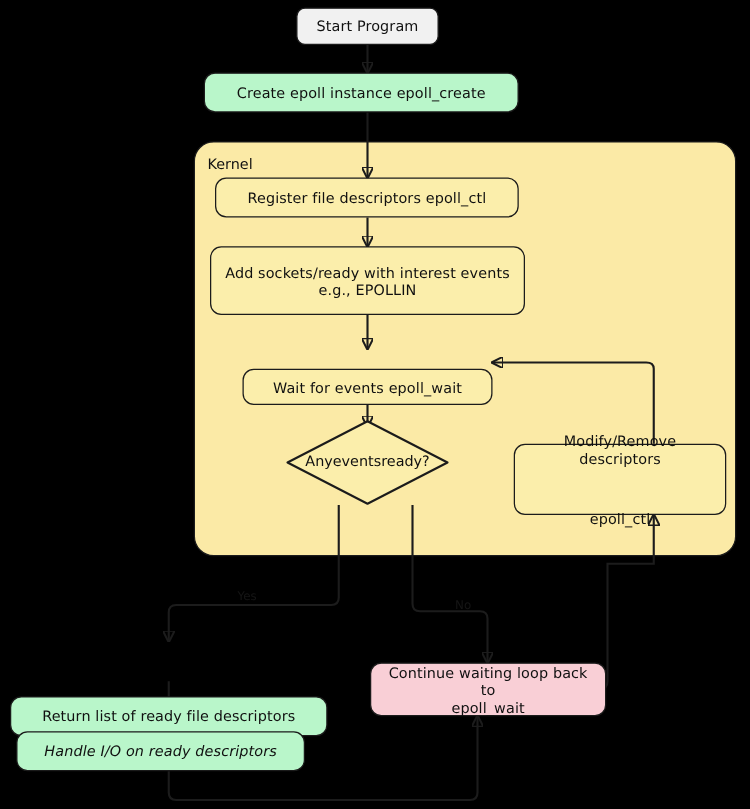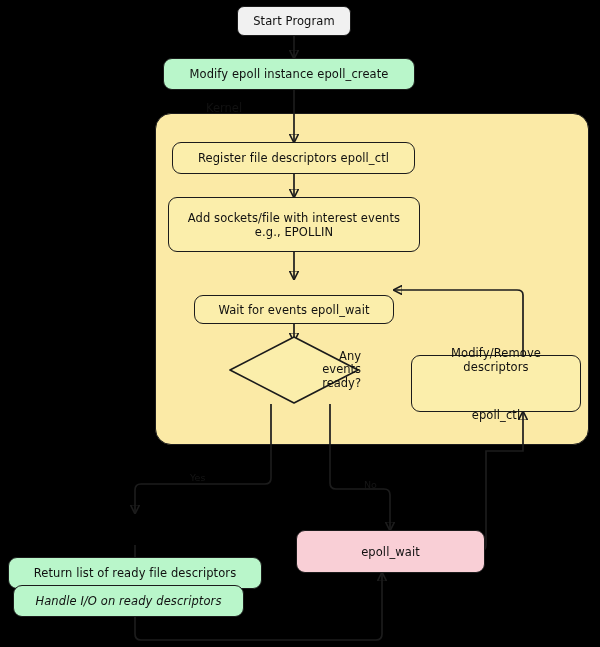--- a/index.html
+++ b/index.html
@@ -66,22 +66,21 @@
   }
   .diamond-wrap svg {
     display: block;
     overflow: visible;
   }
   .diamond-text {
     position: absolute;
     left: 0; top: 0;
     width: 100%; height: 100%;
     display: flex;
-    flex-direction: column;
-    align-items: flex-end;
+    align-items: center;
     justify-content: center;
     font-size: 11.5px;
     line-height: 13.5px;
     color: #101010;
     font-family: "DejaVu Sans", sans-serif;
     text-align: center;
     pointer-events: none;
   }
   #edges {
     position: absolute;
@@ -103,21 +102,21 @@
     background: transparent;
   }
   .nline { display: block; }
 </style>
 </head>
 <body>
 
 <div id="canvas">
 
   <div class="cluster" style="left:155px; top:113px; width:434px; height:332px;"></div>
-  <div class="cluster-label" style="left:166px; top:101px;margin-left:40px;">Kernel</div>
+  <div class="cluster-label" style="left:166px; top:124px;">Kernel</div>
 
   <svg id="edges" viewBox="0 0 600 647">
     <defs>
       <marker id="arrow" viewBox="0 0 10 10" refX="9" refY="5" markerWidth="5.5" markerHeight="5.5" orient="auto-start-reverse">
         <path d="M 0 0 L 10 5 L 0 10 z" fill="#1c1c1c" stroke="none"></path>
       </marker>
     </defs>
 
     <path d="M 294 36 L 294 58" marker-end="url(#arrow)"></path>
 
@@ -140,29 +139,29 @@
     <path d="M 480 551 Q 486 551 486 545 L 486 451 L 523 451 L 523 412" marker-end="url(#arrow)"></path>
 
     <path d="M 523 355 L 523 295 Q 523 290 517 290 L 394 290" marker-end="url(#arrow)"></path>
   </svg>
 
   <div class="node n-start" style="left:237px; top:6px; width:114px; height:30px;">
     <span>Start Program</span>
   </div>
 
   <div class="node n-green" style="left:163px; top:58px; width:252px; height:32px;">
-    <span>Modify epoll instance epoll_create</span>
+    <span>Create epoll instance epoll_create</span>
   </div>
 
   <div class="node n-kernelnode" style="left:172px; top:142px; width:243px; height:32px;">
     <span>Register file descriptors epoll_ctl</span>
   </div>
 
   <div class="node n-kernelnode" style="left:168px; top:197px; width:252px; height:55px; flex-direction:column;">
-    <span class="nline">Add sockets/file with interest events</span>
+    <span class="nline">Add sockets/ready with interest events</span>
     <span class="nline">e.g., EPOLLIN</span>
   </div>
 
   <div class="node n-kernelnode" style="left:194px; top:279px; width:200px; height:29px;margin-top:16px;">
     <span>Wait for events epoll_wait</span>
   </div>
 
   <div class="diamond-wrap" style="left:227px; top:334px; width:134px; height:72px;">
     <svg width="134" height="72" viewBox="0 0 134 72">
       <path d="M 67 3 L 131 36 L 67 69 L 3 36 Z" fill="#fbeeab" stroke="#1b1b1b" stroke-width="1.7" stroke-linejoin="round"></path>
@@ -181,19 +180,20 @@
 
   <div class="node n-green" style="left:8px; top:513px; width:254px; height:32px;margin-top:44px;">
     <span>Return list of ready file descriptors</span>
   </div>
 
   <div class="node n-green" style="left:13px; top:585px; width:231px; height:32px;font-style:italic;">
     <span>Handle I/O on ready descriptors</span>
   </div>
 
   <div class="node n-pink" style="left:296px; top:530px; width:189px; height:43px; flex-direction:column;">
+    <span class="nline">Continue waiting loop back to</span>
     <span class="nline">epoll_wait</span>
   </div>
 
   <div class="edge-label" style="left:190px; top:472px;">Yes</div>
   <div class="edge-label" style="left:364px; top:479px;">No</div>
 
 </div>
 
 </body></html>

